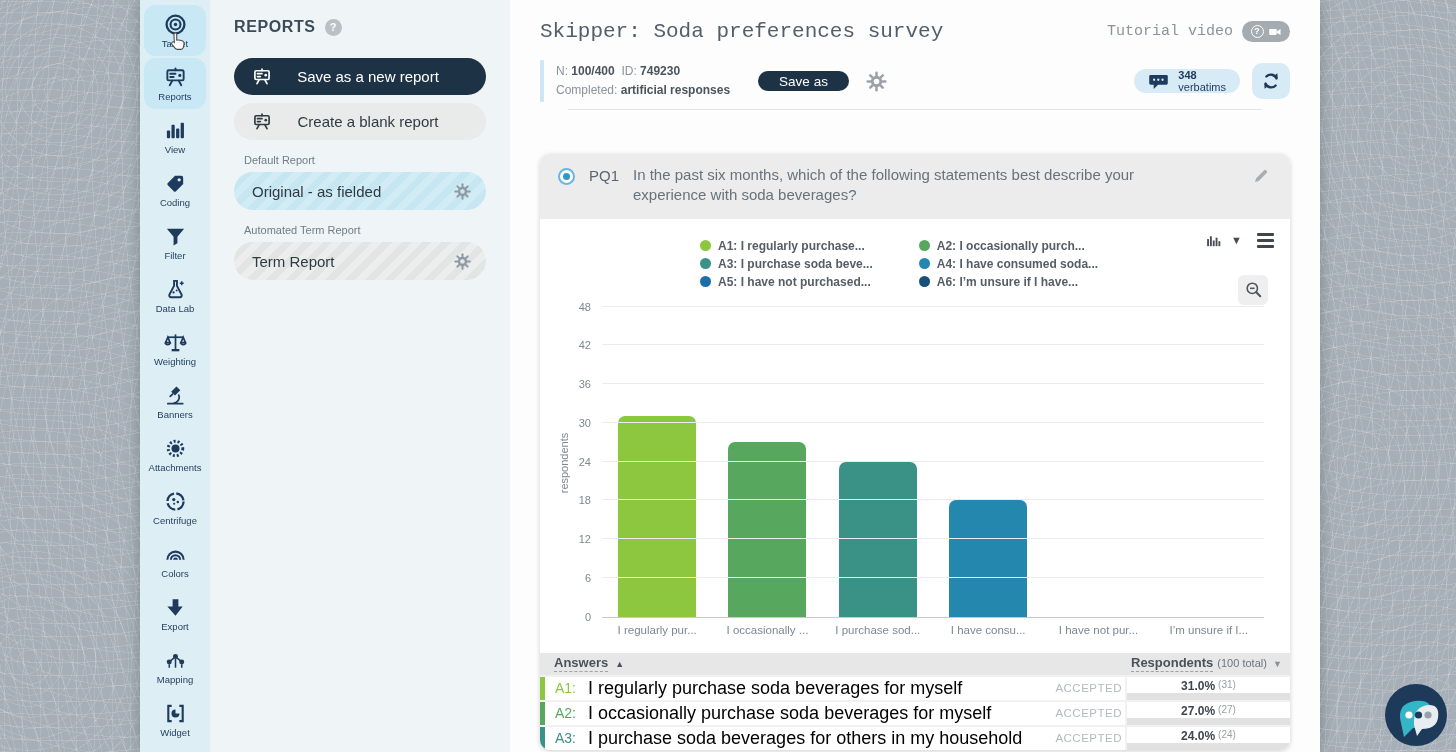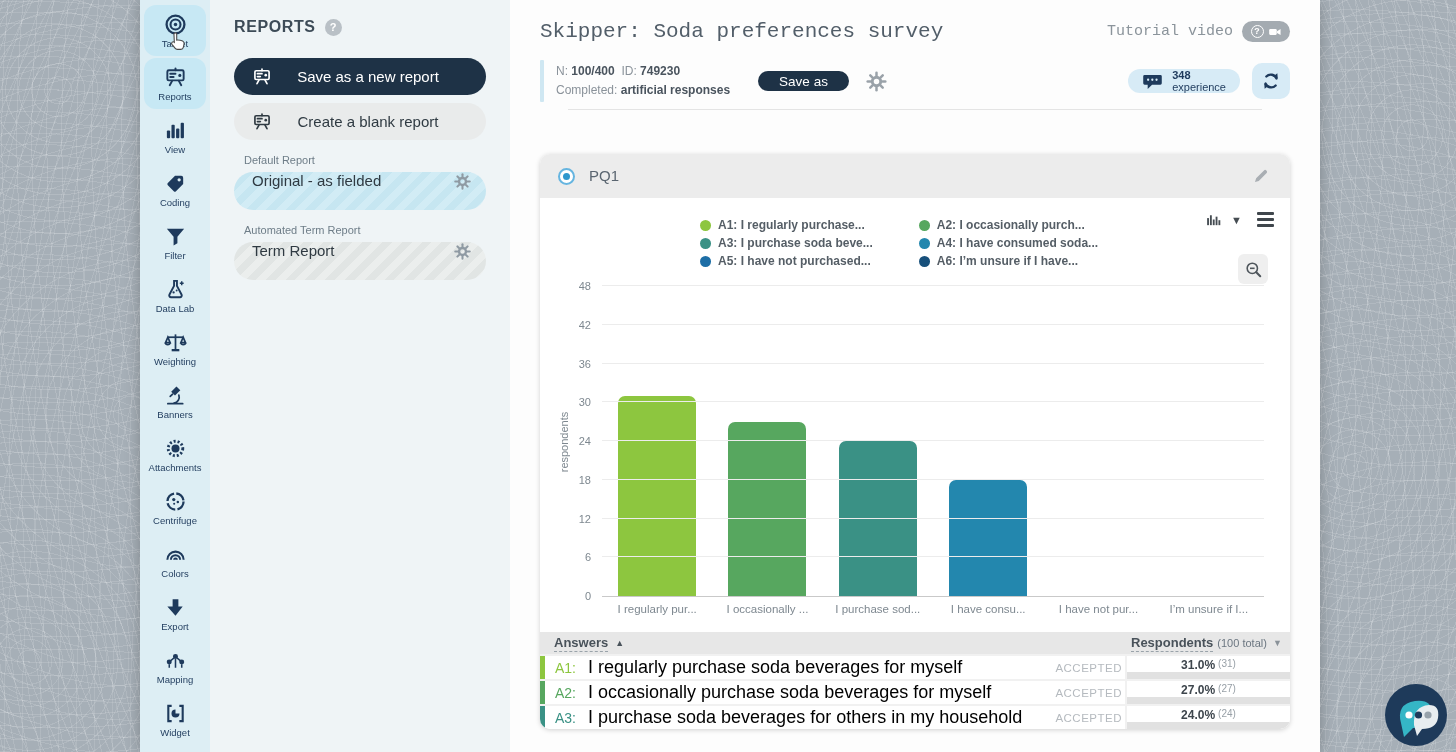--- a/index.html
+++ b/index.html
@@ -29,21 +29,21 @@
   .reports { width:300px; background:#eff4f6; padding:18px 24px; flex:none; }
   .reports-head { display:flex; align-items:center; gap:9px; margin-bottom:22px; }
   .reports-title { font-size:16px; font-weight:bold; color:#3d4b57; letter-spacing:0.6px; }
   .help-circle { width:17px; height:17px; border-radius:50%; background:#b9c0c6; color:#fff; font-size:11px; font-weight:bold; display:flex; align-items:center; justify-content:center; cursor:pointer; }
   .btn-report { width:100%; height:37px; border-radius:19px; display:flex; align-items:center; gap:16px; padding:0 18px; font-size:15px; margin-bottom:8px; border:none; cursor:pointer; font-family:inherit; }
   .btn-report .icon { width:20px; height:20px; flex:none; }
   .btn-report span { flex:1; text-align:center; margin-right:20px; }
   .btn-navy { background:#1e3246; color:#fff; }
   .btn-light { background:#e9ebeb; color:#2f3a42; }
   .section-label { font-size:11px; color:#6e7d88; margin:14px 0 6px 10px; }
-  .report-item { height:38px; border-radius:19px; display:flex; align-items:flex-start; justify-content:space-between; padding:0 14px 0 18px; font-size:15px; color:#2f3a42; margin-bottom:4px; cursor:pointer; }
+  .report-item { height:38px; border-radius:19px; display:flex; align-items:center; justify-content:space-between; padding:0 14px 0 18px; font-size:15px; color:#2f3a42; margin-bottom:4px; cursor:pointer; }
   .item-blue { background:repeating-linear-gradient(135deg,#d2ecf5 0 7px,#c6e6f1 7px 14px); }
   .item-gray { background:repeating-linear-gradient(135deg,#ebeeed 0 7px,#e1e5e4 7px 14px); }
   .gear { width:19px; height:19px; color:#8f9aa3; cursor:pointer; flex:none; }
 
   
   .main { flex:1; background:#fdfdfd; padding:0 30px; position:relative; }
   .topbar { display:flex; justify-content:space-between; align-items:center; padding-top:20px;font-family:Liberation Mono, monospace; }
   .page-title { font-size:21px; font-weight:normal; color:#525e69; }
   .tutorial { display:flex; align-items:center; gap:9px; cursor:pointer; }
   .tutorial-label { font-size:15px; color:#8b949b; }
@@ -424,35 +424,36 @@
       <svg class="gear-big">
           <use href="#gear-icon"></use>
         </svg>
       <div class="spacer"></div>
       <div class="verbatims">
         <svg class="speech">
             <use href="#speech-icon"></use>
           </svg>
         <span class="v-col">
           <span class="v-num">348</span>
-          <span class="v-label">experience</span>
+          <span class="v-label">verbatims</span>
         </span>
       </div>
       <div class="refresh-tile">
         <svg class="icon">
             <use href="#refresh-icon"></use>
           </svg>
       </div>
     </div>
     <div class="divider"></div>
 
     <section class="qcard">
       <header class="qhead">
         <span class="radio"></span>
         <span class="qcode">PQ1</span>
+        <span class="qtext">In the past six months, which of the following statements best describe your experience with soda beverages?</span>
         <svg class="pencil">
             <use href="#pencil-icon"></use>
           </svg>
       </header>
 
       <div class="chart-wrap">
         <div class="legend">
             <div class="lg-item">
               <span class="lg-dot" style="background: rgb(141, 198, 63);"></span>
               <span class="lg-label">A1: I regularly purchase...</span>

